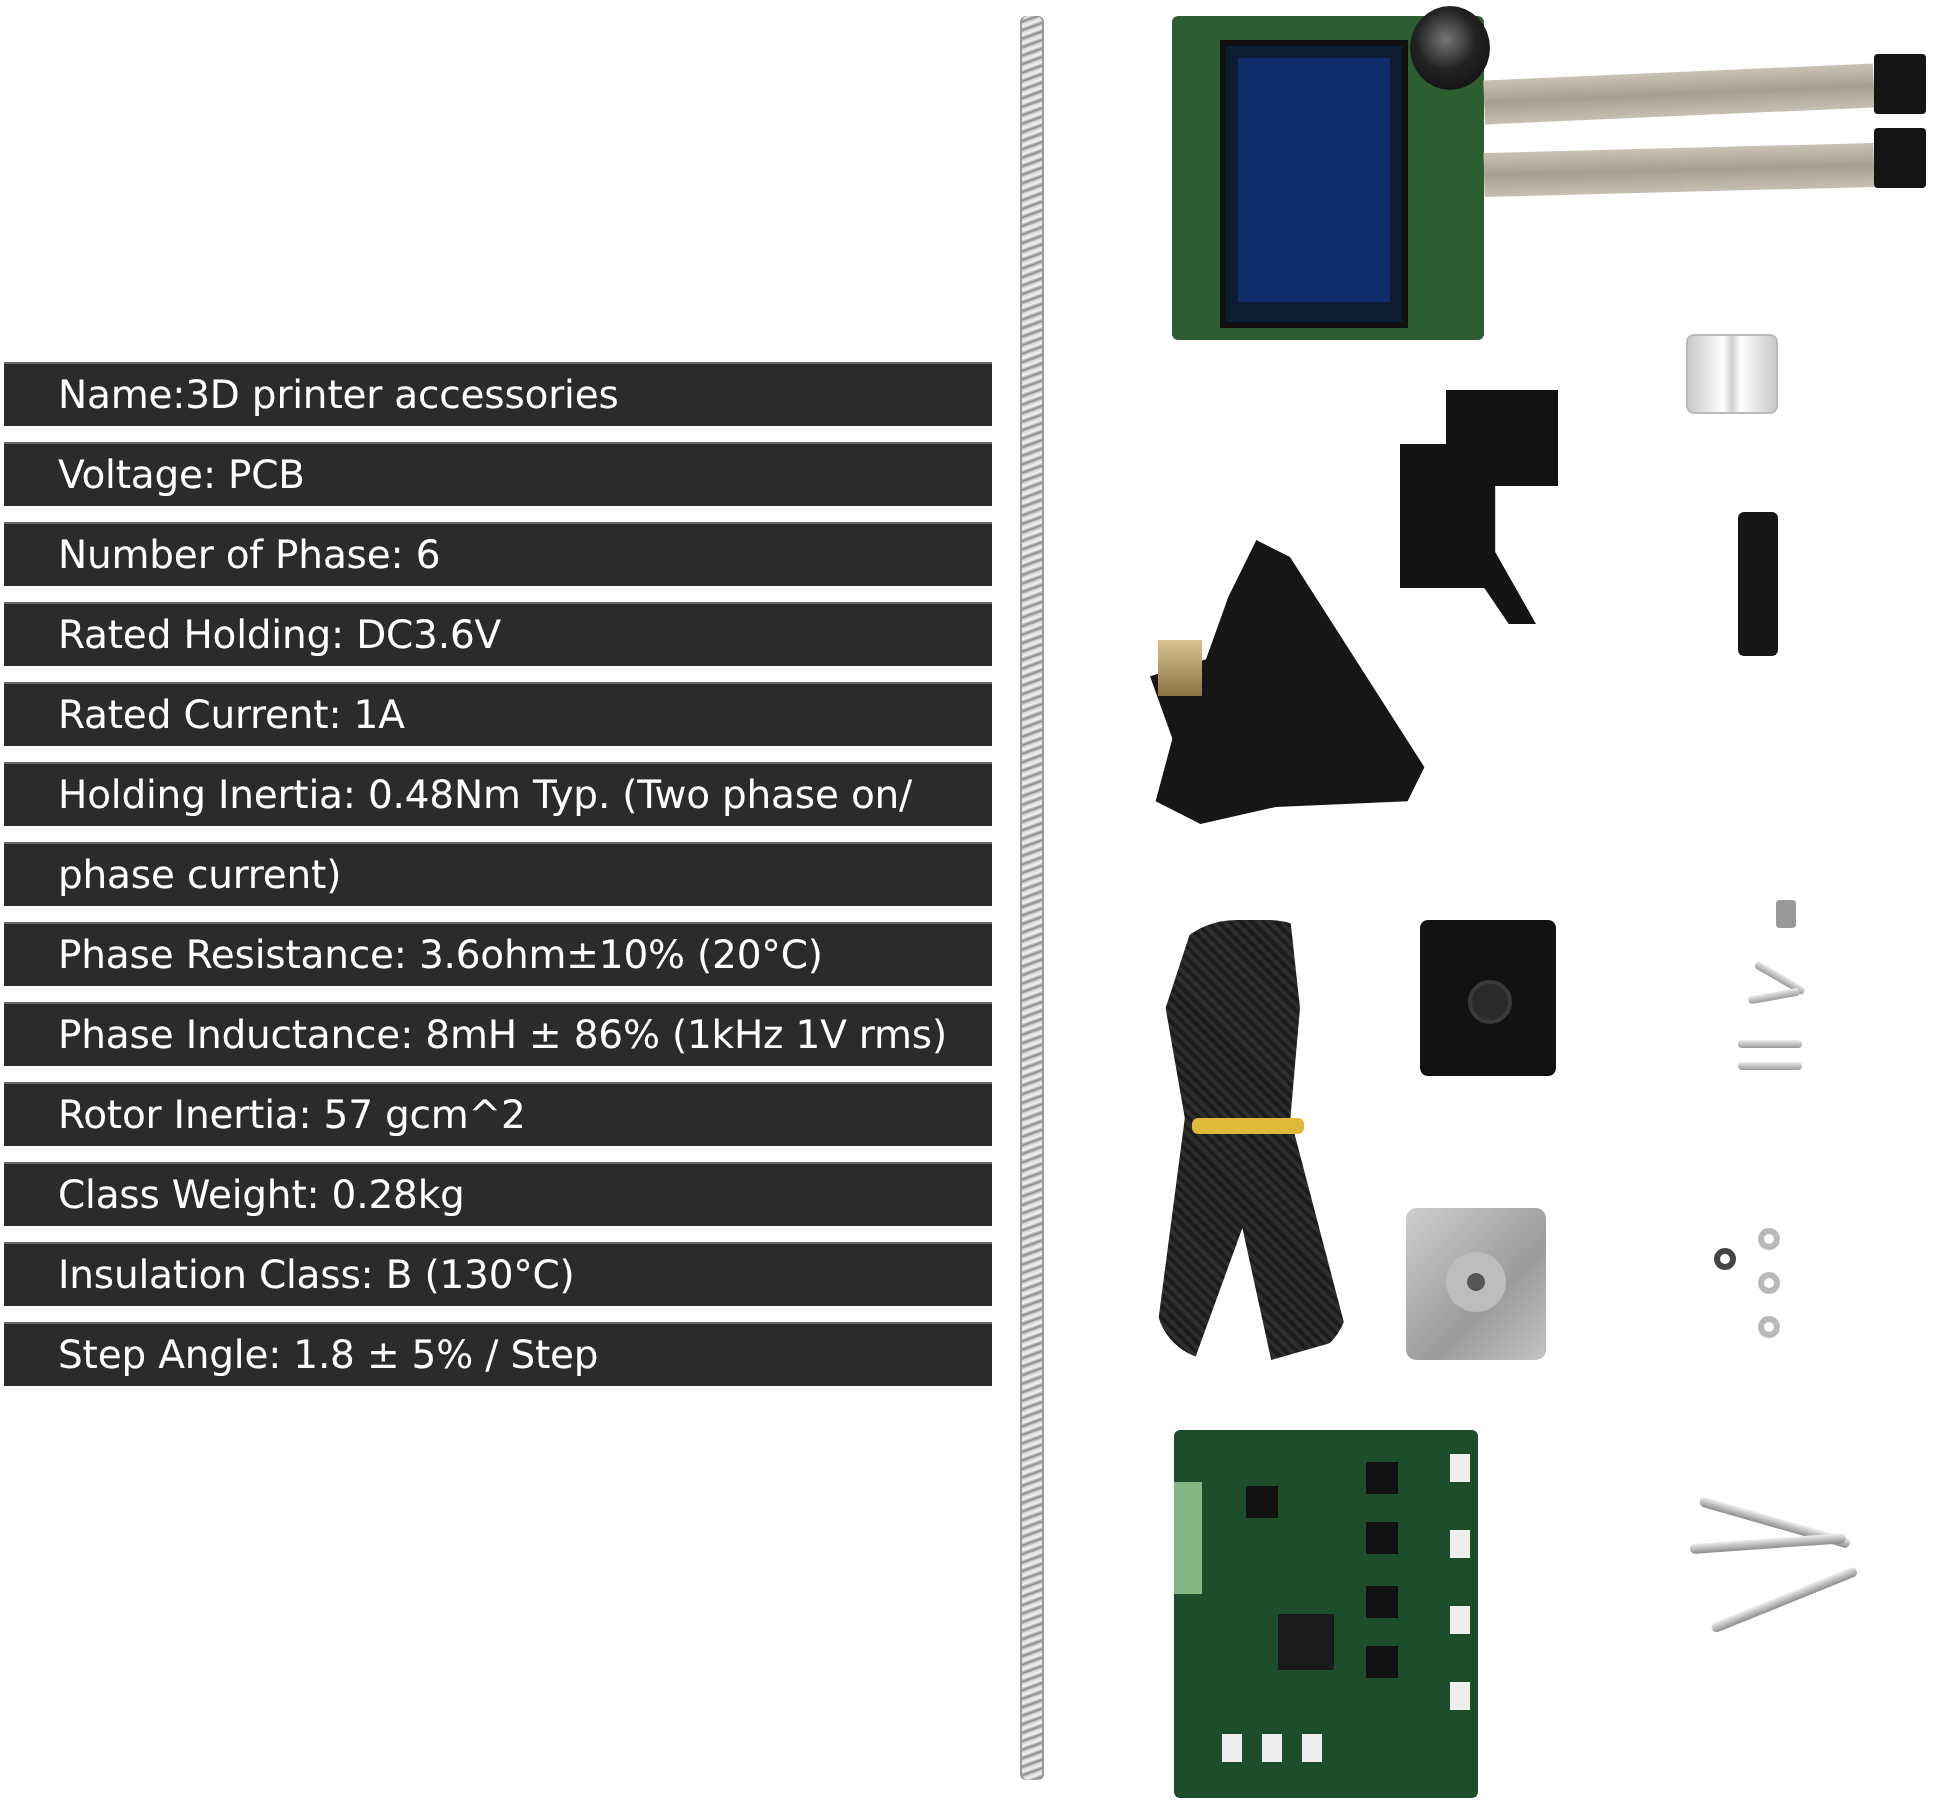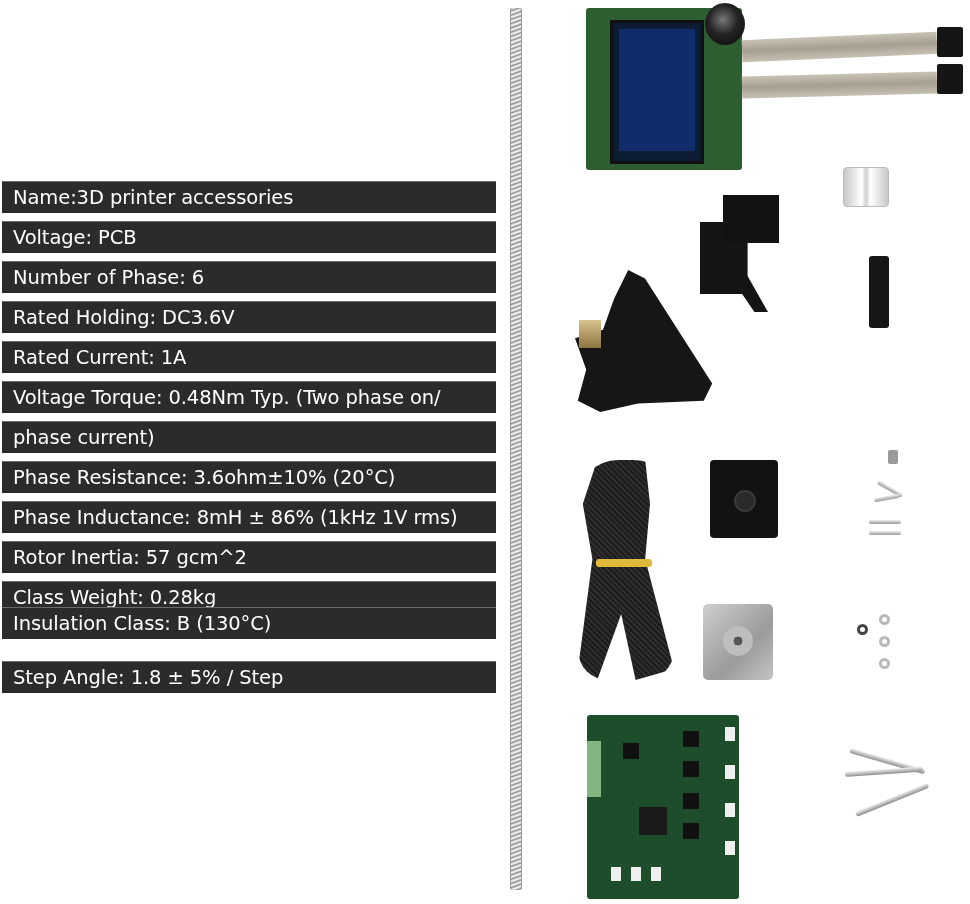--- a/index.html
+++ b/index.html
@@ -4,21 +4,21 @@
   <style>
     html, body { margin: 0; padding: 0; }
     body {
       width: 970px; height: 904px; background: #ffffff; position: relative; overflow: hidden;
       font-family: "DejaVu Sans", "Liberation Sans", sans-serif;
     }
     .spec-list { position: absolute; left: 2px; top: 181px; width: 494px; }
     .spec-row {
       position: absolute; left: 0; width: 494px; height: 32px;
       background: #2b2b2b; color: #ffffff;
-      font-size: 19.5px; line-height: 32px; padding-left: 11px; box-sizing: border-box;
+      font-size: 19.5px; line-height: 32px; padding-left: 27px; box-sizing: border-box;
       white-space: nowrap; overflow: hidden; letter-spacing: -0.1px;
       border-top: 1px solid #6a6a6a;
     }
     .rod {
       position: absolute; left: 510px; top: 8px; width: 12px; height: 882px;
       background: repeating-linear-gradient(160deg, #d7d7d7 0px, #f3f3f3 1.5px, #8c8c8c 3px, #c8c8c8 4px);
       border-radius: 3px;
       box-shadow: inset 1px 0 0 #999, inset -1px 0 0 #999;
     }
     .part { position: absolute; }
@@ -77,27 +77,27 @@
   </style>
 </head>
 <body>
 
 <div class="spec-list">
   <div class="spec-row" style="top:0px">Name:3D printer accessories</div>
   <div class="spec-row" style="top:40px">Voltage: PCB</div>
   <div class="spec-row" style="top:80px">Number of Phase: 6</div>
   <div class="spec-row" style="top:120px">Rated Holding: DC3.6V</div>
   <div class="spec-row" style="top:160px">Rated Current: 1A</div>
-  <div class="spec-row" style="top:200px">Voltage Torque: 0.48Nm Typ. (Two phase on/</div>
+  <div class="spec-row" style="top:200px">Holding Inertia: 0.48Nm Typ. (Two phase on/</div>
   <div class="spec-row" style="top:240px">phase current)</div>
   <div class="spec-row" style="top:280px">Phase Resistance: 3.6ohm±10% (20°C)</div>
   <div class="spec-row" style="top:320px">Phase Inductance: 8mH ± 86% (1kHz 1V rms)</div>
   <div class="spec-row" style="top:360px">Rotor Inertia: 57 gcm^2</div>
   <div class="spec-row" style="top:400px">Class Weight: 0.28kg</div>
-  <div class="spec-row" style="top:426px">Insulation Class: B (130°C)</div>
+  <div class="spec-row" style="top:440px">Insulation Class: B (130°C)</div>
   <div class="spec-row" style="top:480px">Step Angle: 1.8 ± 5% / Step</div>
 </div>
 
 <div class="rod"></div>
 
 <div class="part lcd-board">
   <div class="lcd-screen"></div>
 </div>
 <div class="part lcd-knob"></div>
 <div class="part ribbon ribbon1"></div>

